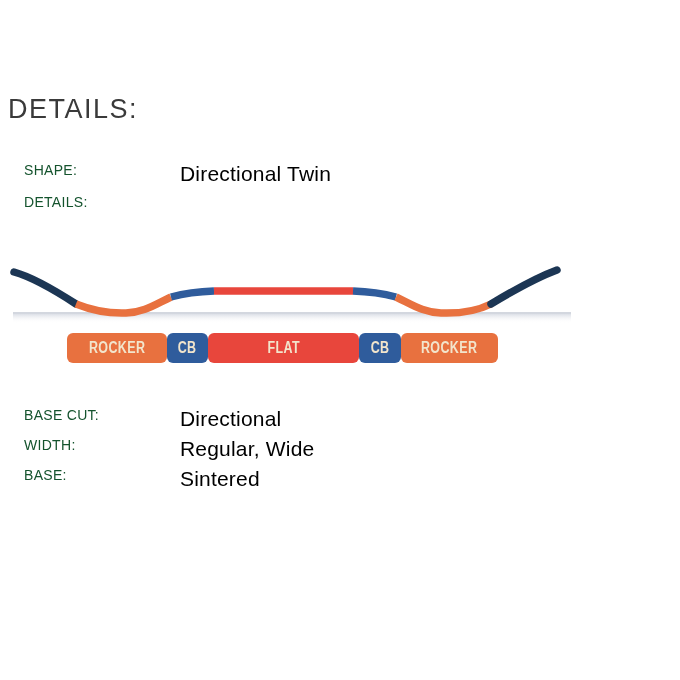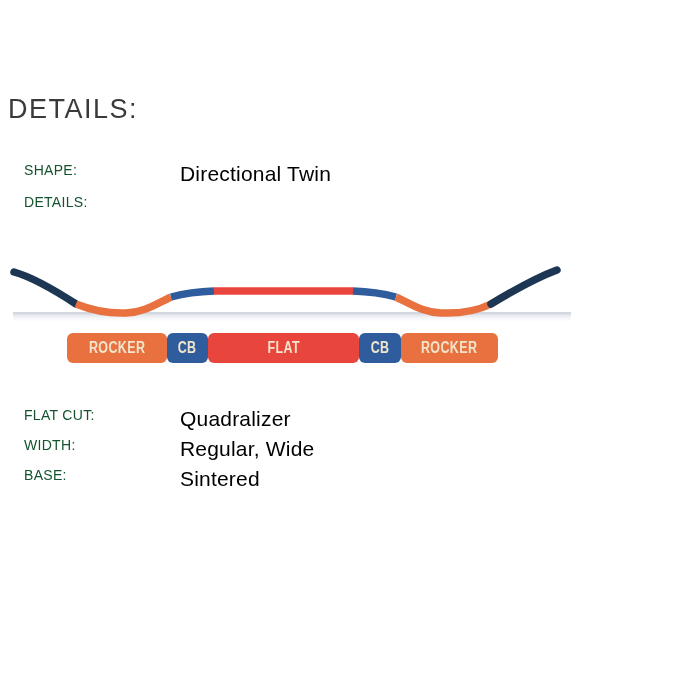--- a/index.html
+++ b/index.html
@@ -101,22 +101,22 @@
     </div>
     <div class="bar-seg seg-cb-r">
       <span>CB</span>
     </div>
     <div class="bar-seg seg-rocker-r">
       <span>ROCKER</span>
     </div>
   </div>
 
   <div class="spec-row row-sidecut">
-    <span class="spec-label">FLAT CUT:</span>
-    <span class="spec-value">Quadralizer</span>
+    <span class="spec-label">BASE CUT:</span>
+    <span class="spec-value">Directional</span>
   </div>
   <div class="spec-row row-base">
     <span class="spec-label">BASE:</span>
     <span class="spec-value">Sintered</span>
   </div>
   <div class="spec-row row-width">
     <span class="spec-label">WIDTH:</span>
     <span class="spec-value">Regular, Wide</span>
   </div>
 

